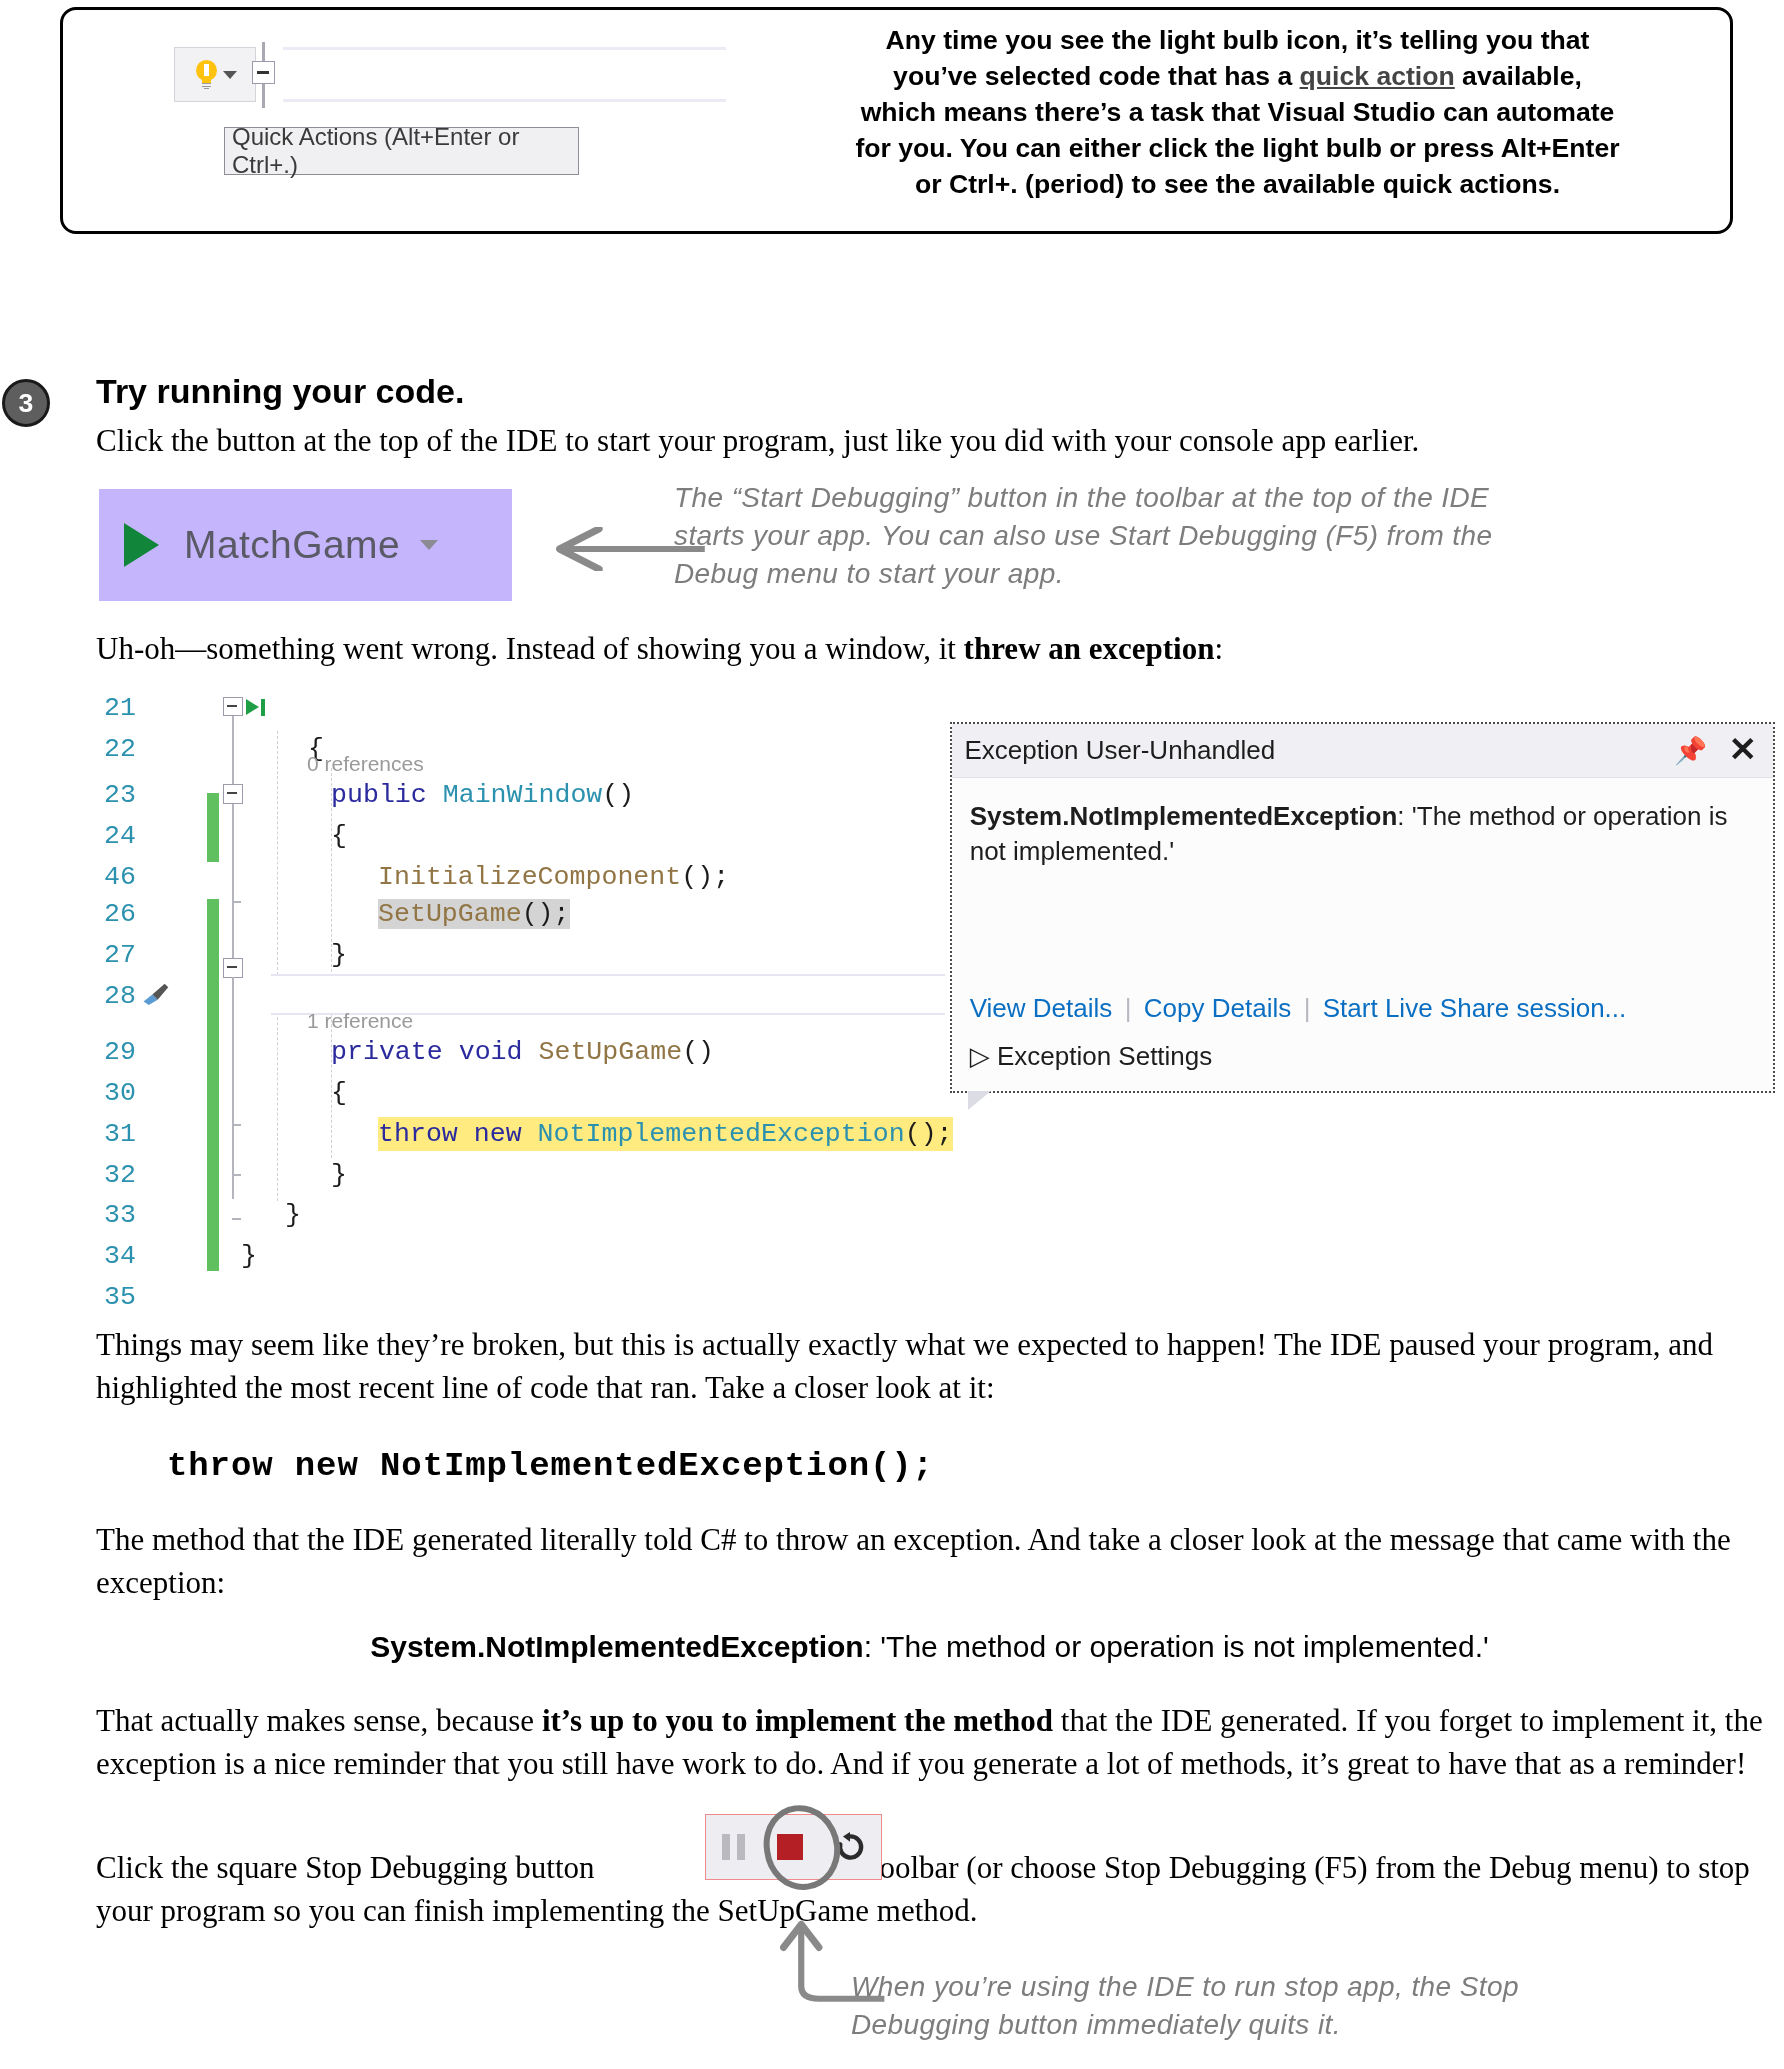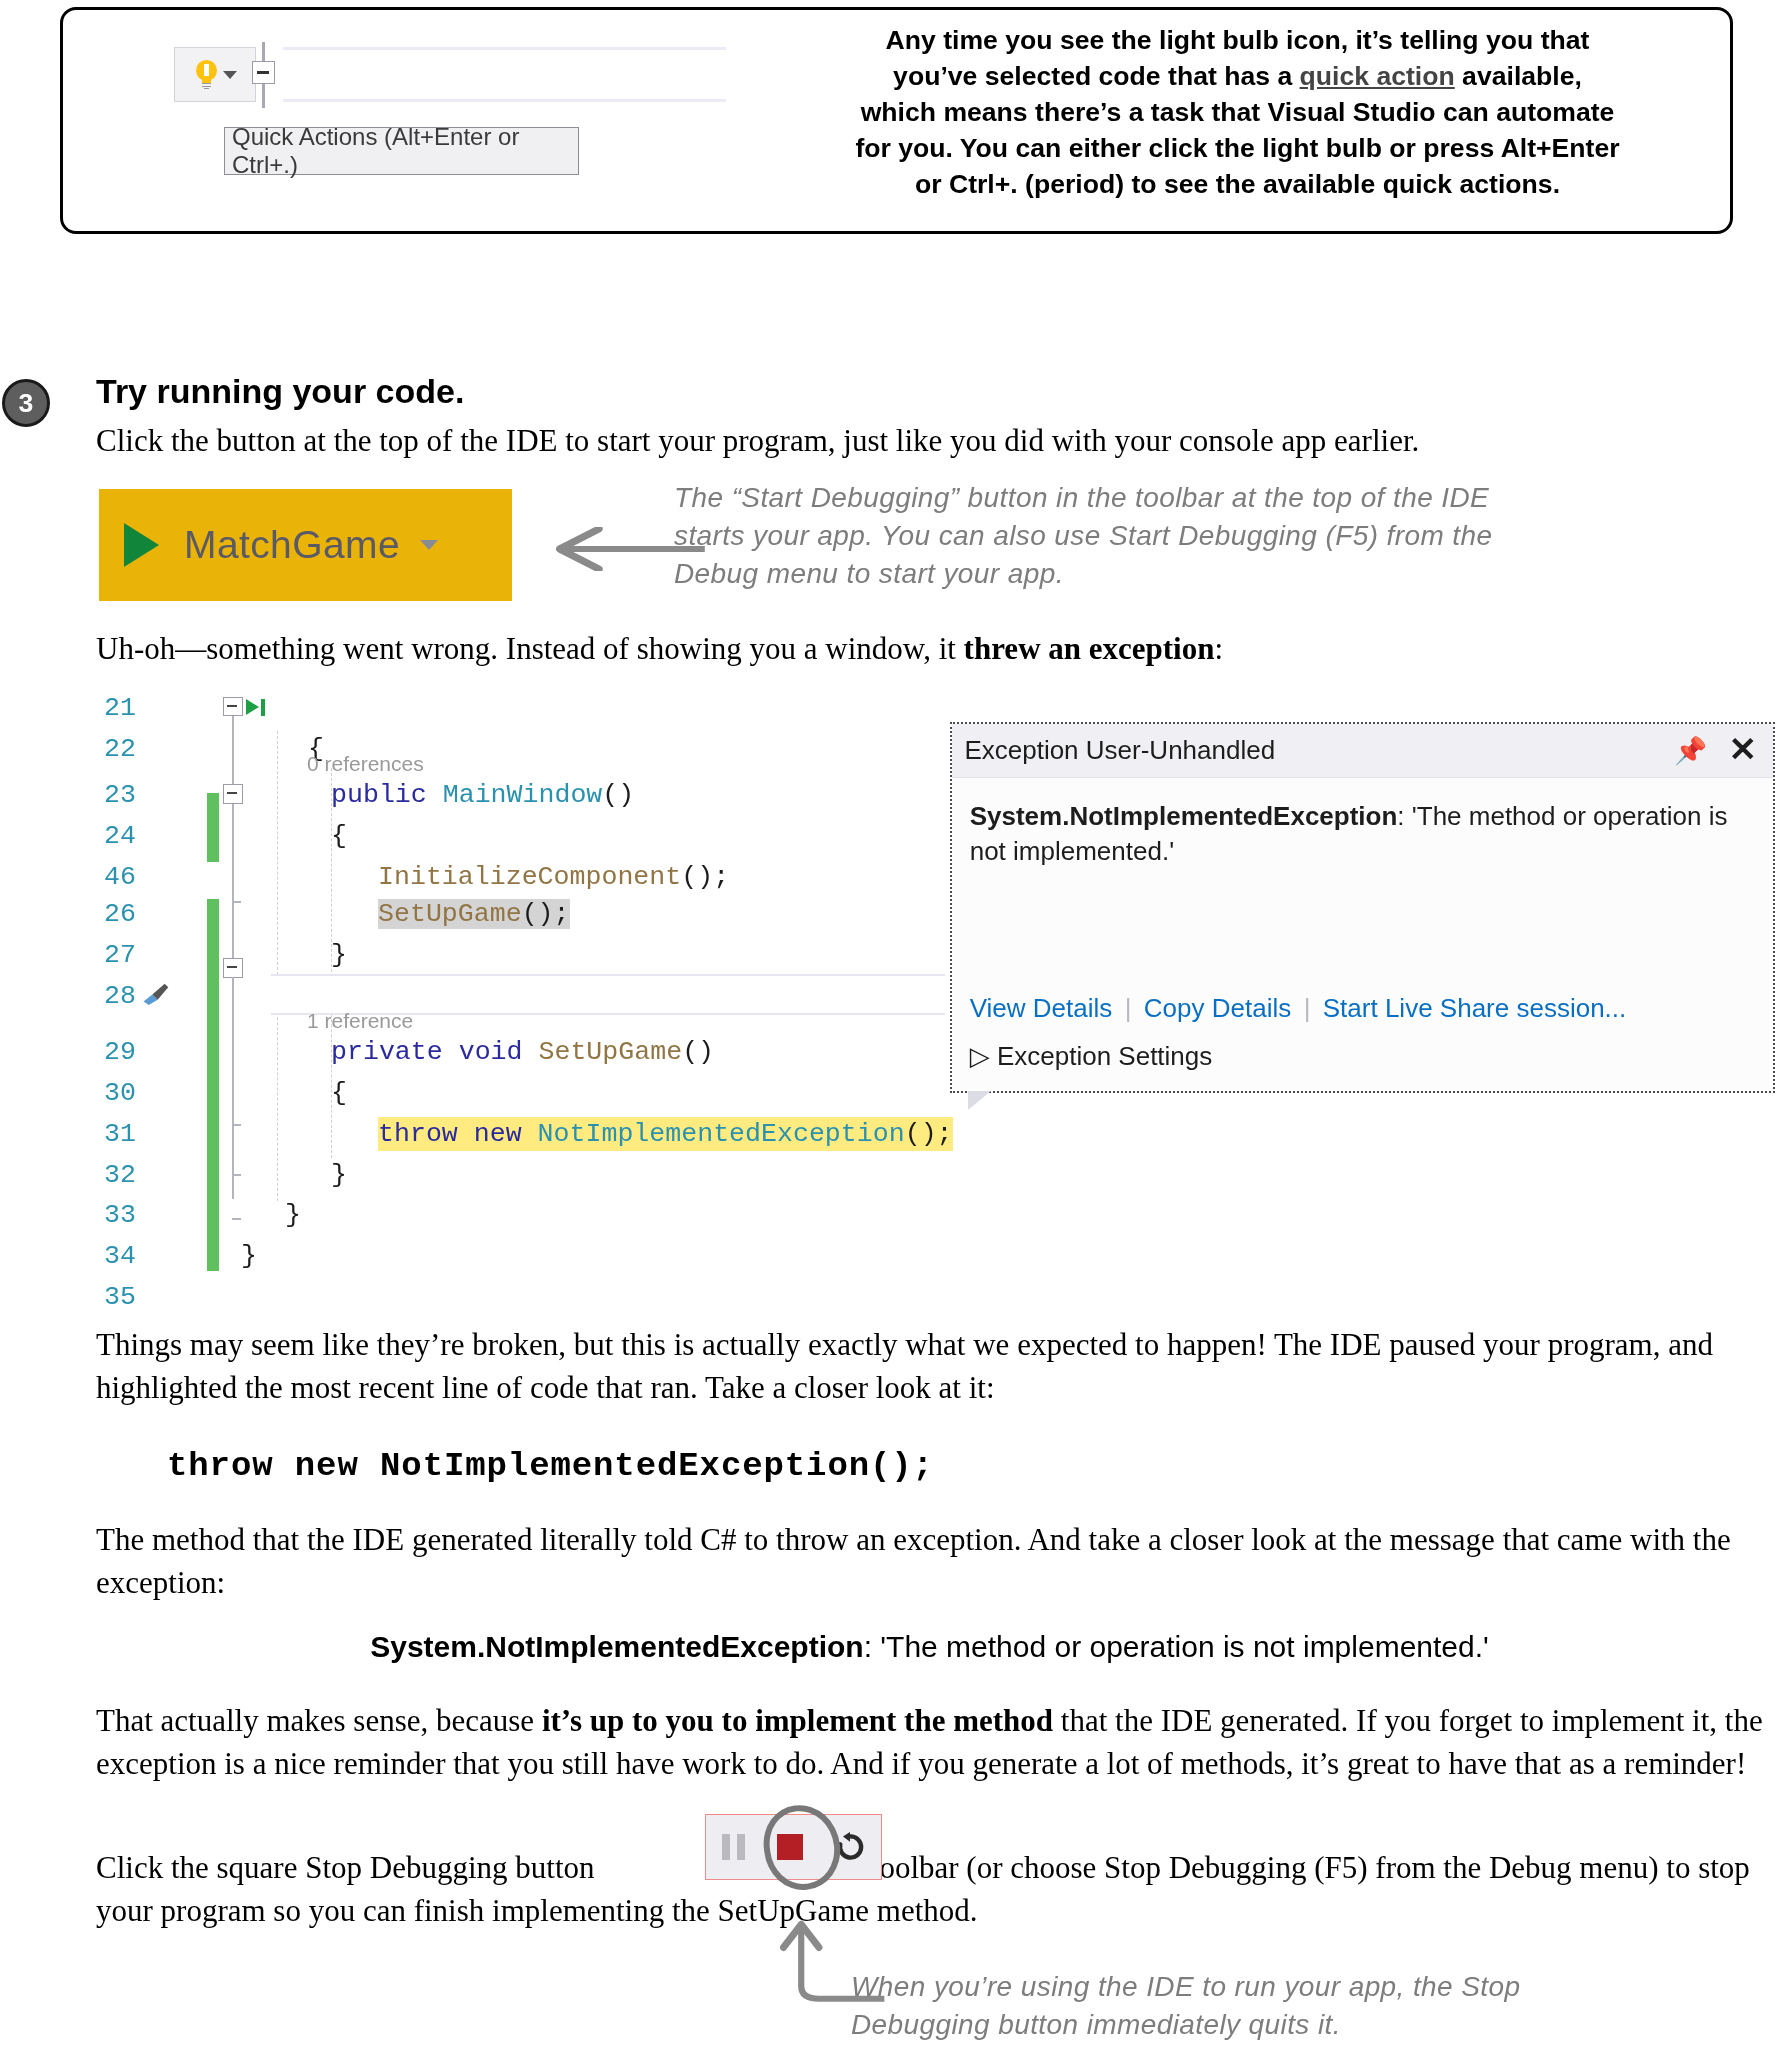--- a/index.html
+++ b/index.html
@@ -192,21 +192,21 @@
     line-height: 41px;
   }
 
   
   .run-button {
     position: absolute;
     left: 99px;
     top: 489px;
     width: 413px;
     height: 112px;
-    background: #eab308;
+    background: #c4b5fd;
     display: flex;
     align-items: center;
   }
   .run-triangle {
     margin-left: 25px;
     width: 0; height: 0;
     border-top: 22px solid transparent;
     border-bottom: 22px solid transparent;
     border-left: 35px solid #11863a;
   }
@@ -717,14 +717,14 @@
     <path d="M17 0 L17 11 L9 5 Z" fill="#2b2b2b"></path>
   </svg>
 </div>
 <div class="circle-annot"></div>
 
 <svg class="up-arrow-annot" viewBox="0 0 130 110">
   <path d="M24 8 L24 78 Q24 92 44 92 L118 92" stroke="#8a8a8a" stroke-width="7" fill="none"></path>
   <path d="M24 8 L4 34 M24 8 L44 34" stroke="#8a8a8a" stroke-width="8" fill="none" stroke-linecap="round"></path>
 </svg>
 
-<div class="hand-note hand-note-2">When you’re using the IDE to run your app, the Stop Debugging button immediately quits it.</div>
+<div class="hand-note hand-note-2">When you’re using the IDE to run stop app, the Stop Debugging button immediately quits it.</div>
 
 
 </body></html>

